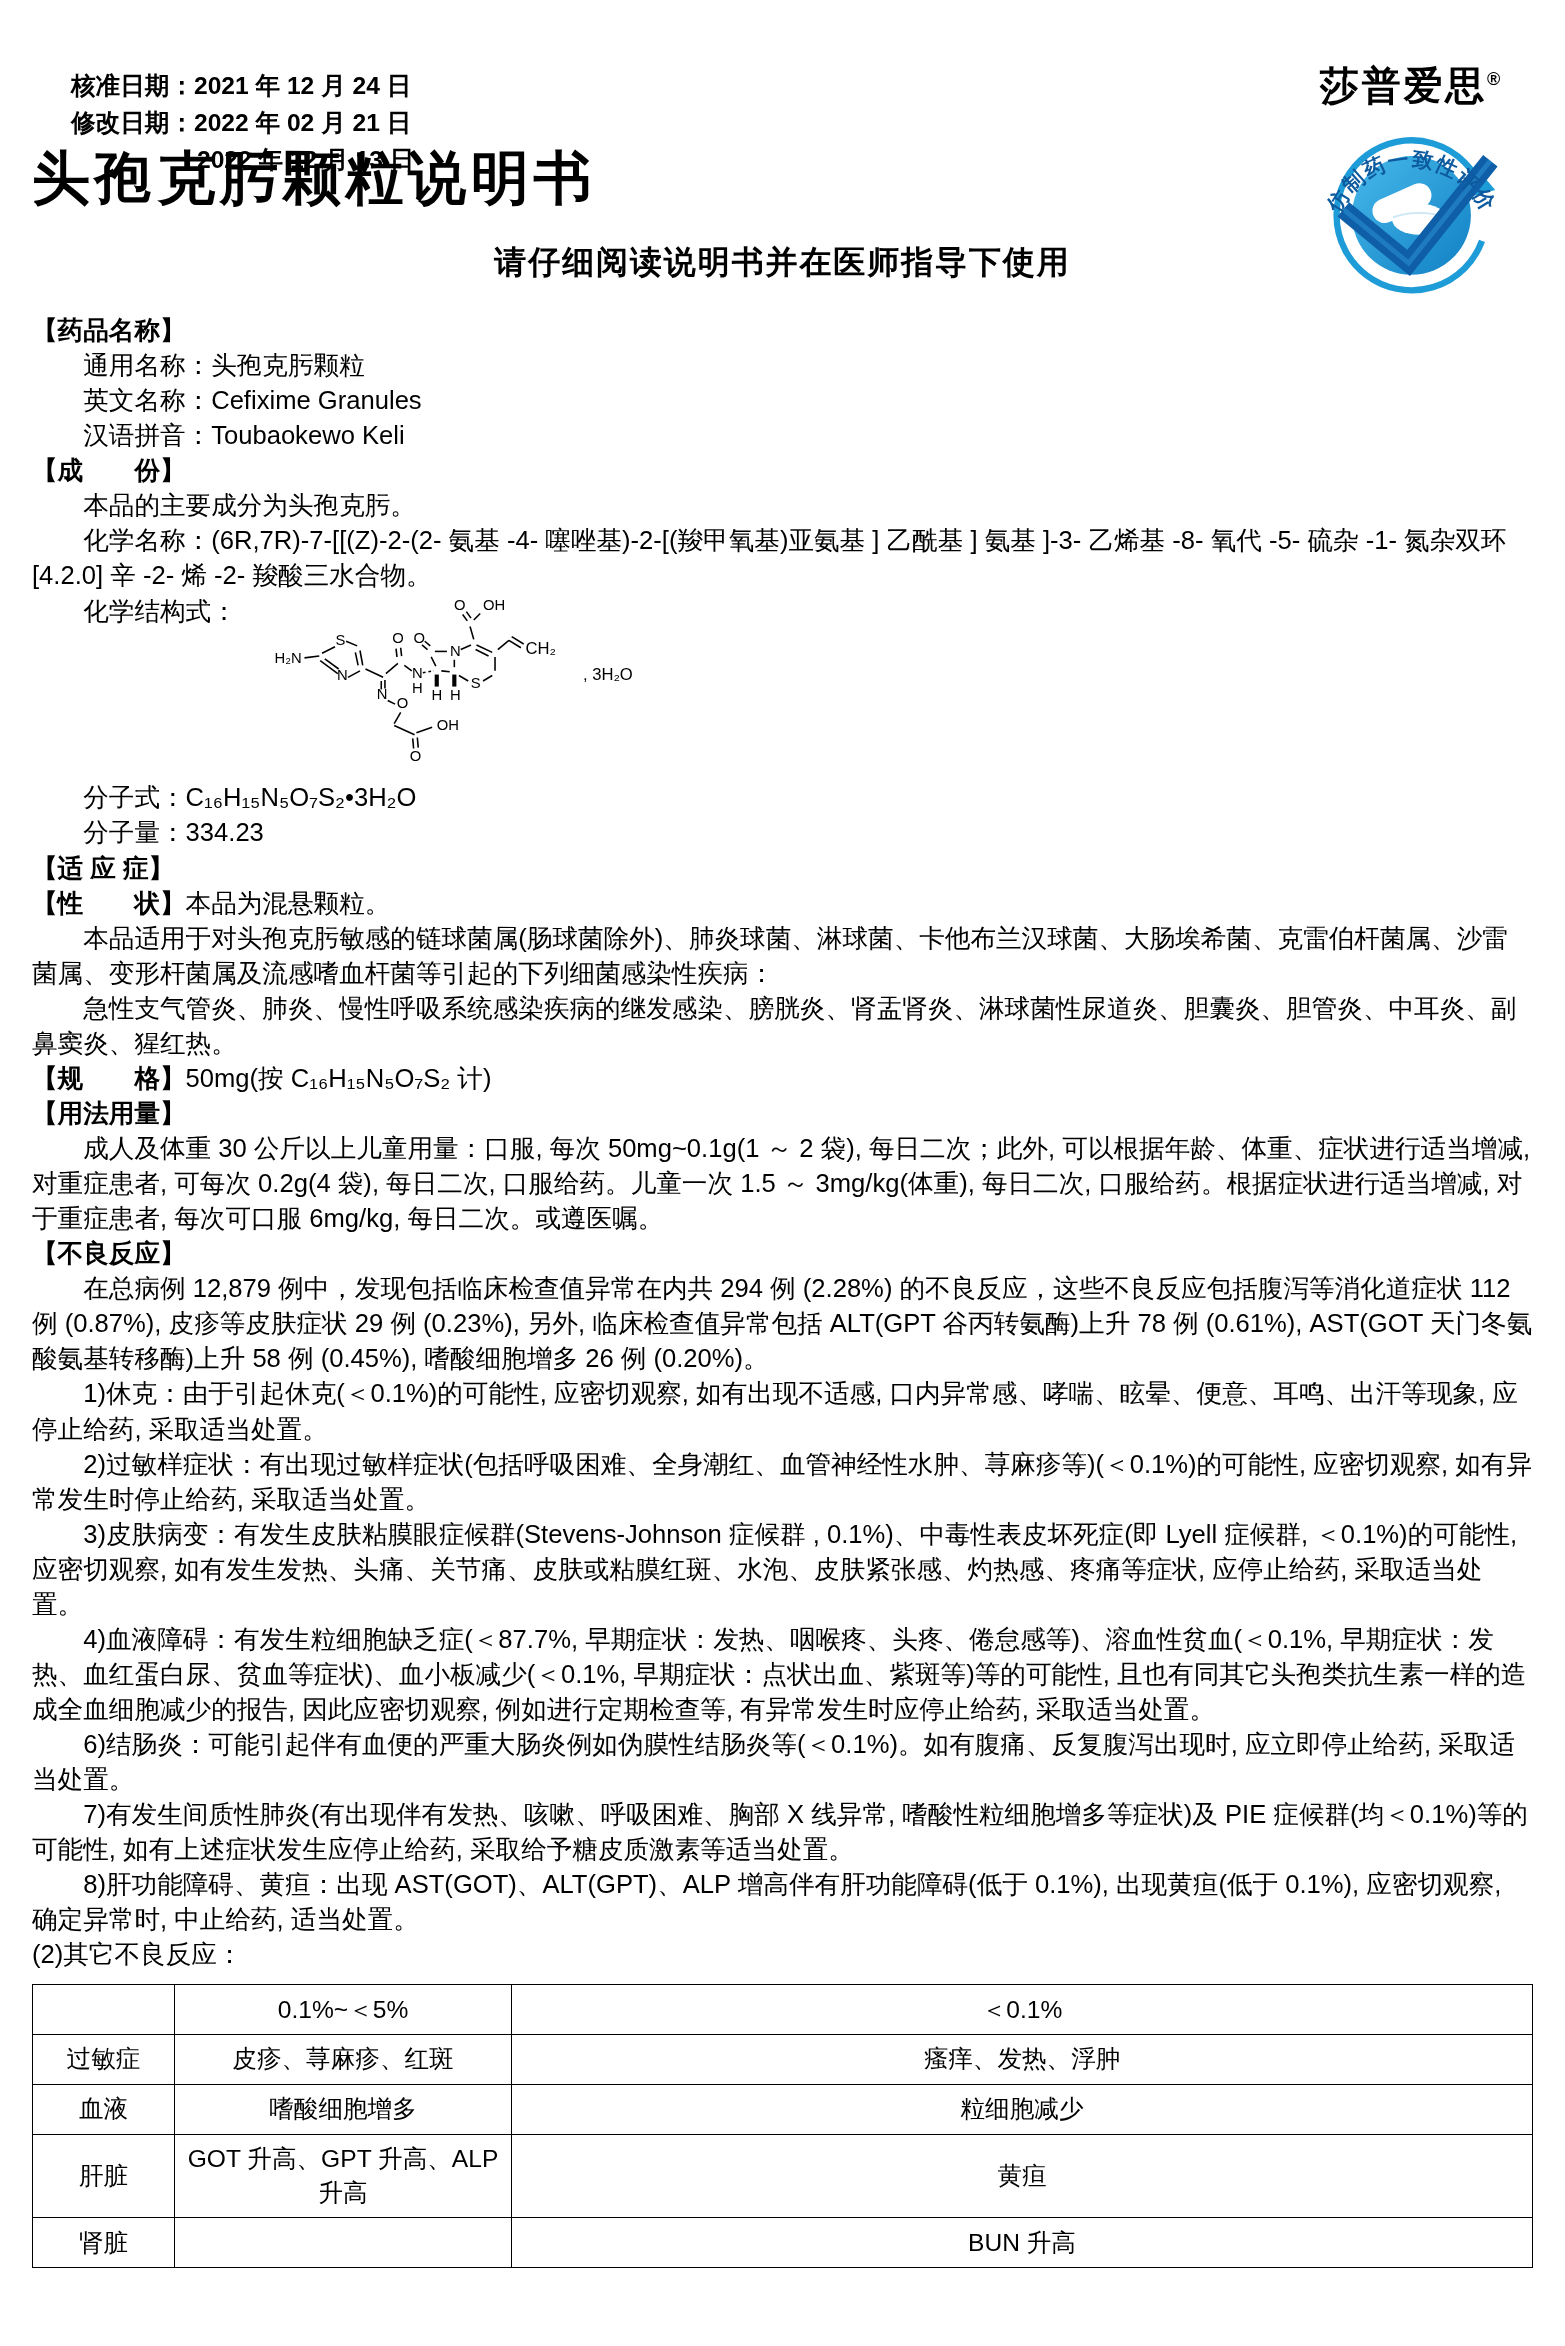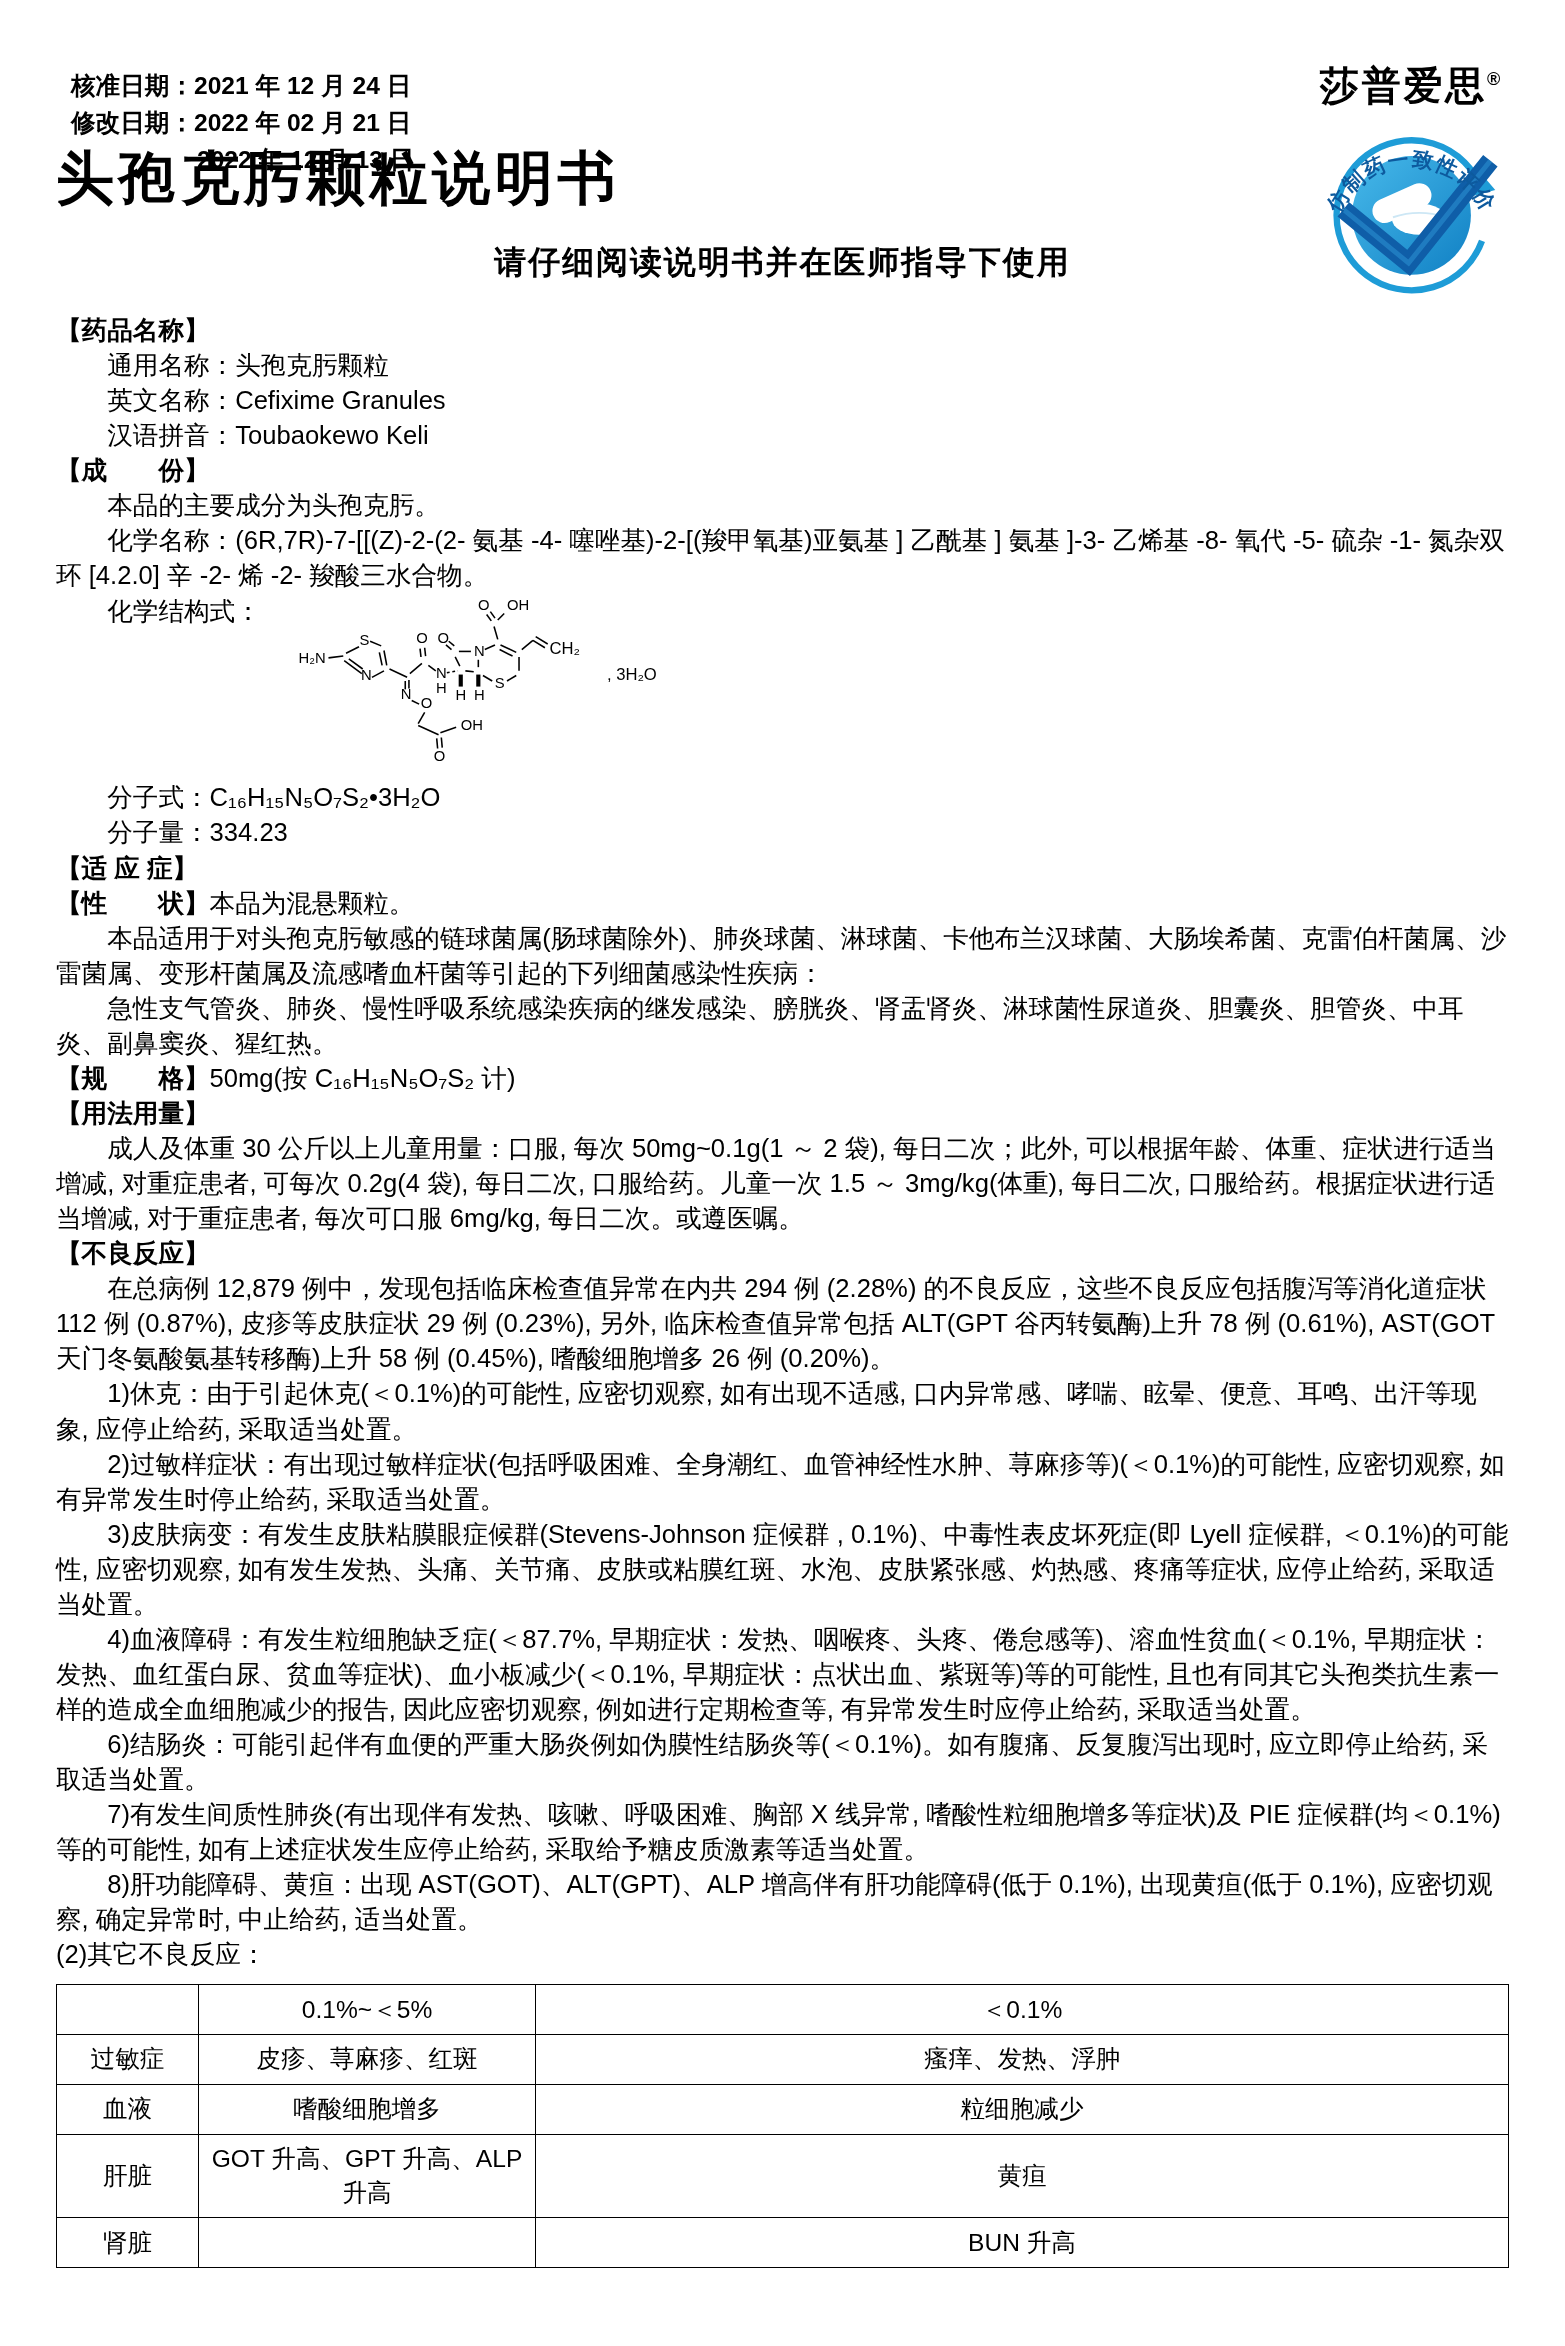--- a/index.html
+++ b/index.html
@@ -2,21 +2,21 @@
 <html style="font-size:15px"><head>
 <meta charset="utf-8">
 <style>
   * { margin:0; padding:0; box-sizing:border-box; }
   html,body { background:#ffffff; }
   body {
     width:1565px; height:2347px;
     font-family:"Liberation Sans","DejaVu Sans",sans-serif;
     color:#000; position:relative;
   }
-  .page { position:absolute; inset:0; padding:47px 56px; }
+  .page { position:absolute; inset:0; padding:47px 32px; }
 
   .dates { position:absolute; top:68px; left:71px; font-size:24.6px; font-weight:bold; line-height:1.5; }
   .dates .cont { padding-left:126px; }
 
   .brand { position:absolute; top:59px; right:42px; width:223px; text-align:center; }
   .brand-name { font-size:39px; font-weight:bold; letter-spacing:2.8px; white-space:nowrap; }
   .brand-name sup { font-size:18px; }
   .badge { margin-top:1.9px; }
 
   .title { font-size:58px; font-weight:bold; margin-top:93px; letter-spacing:4.7px; }

